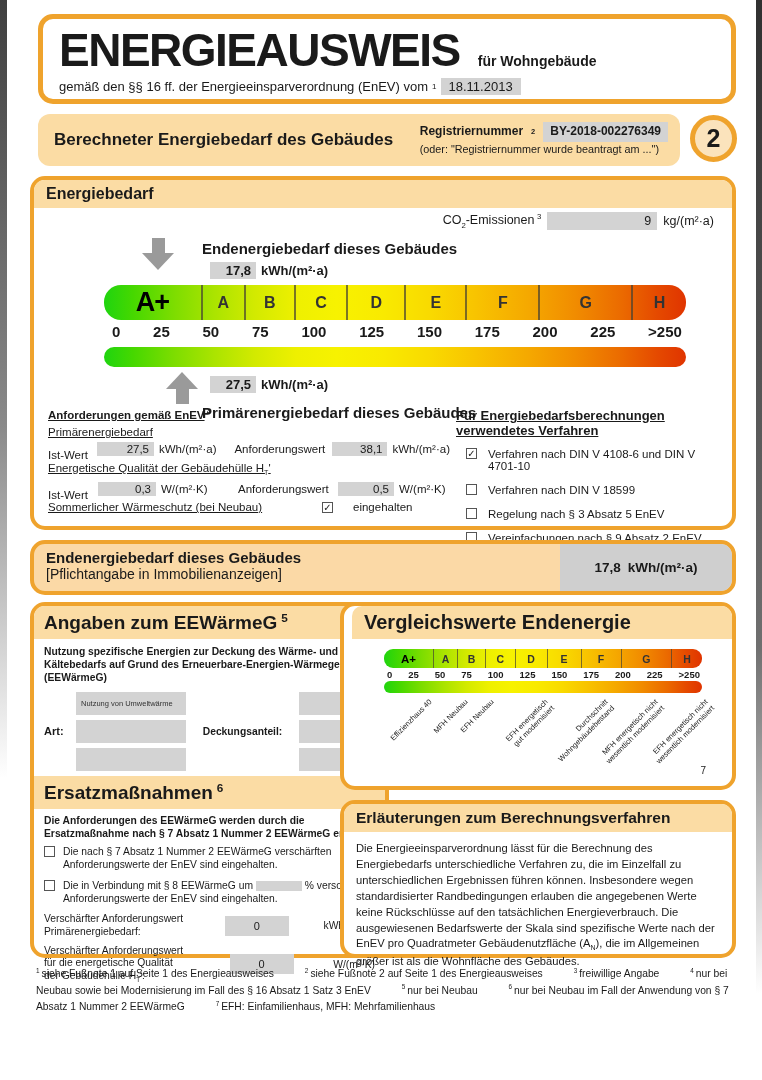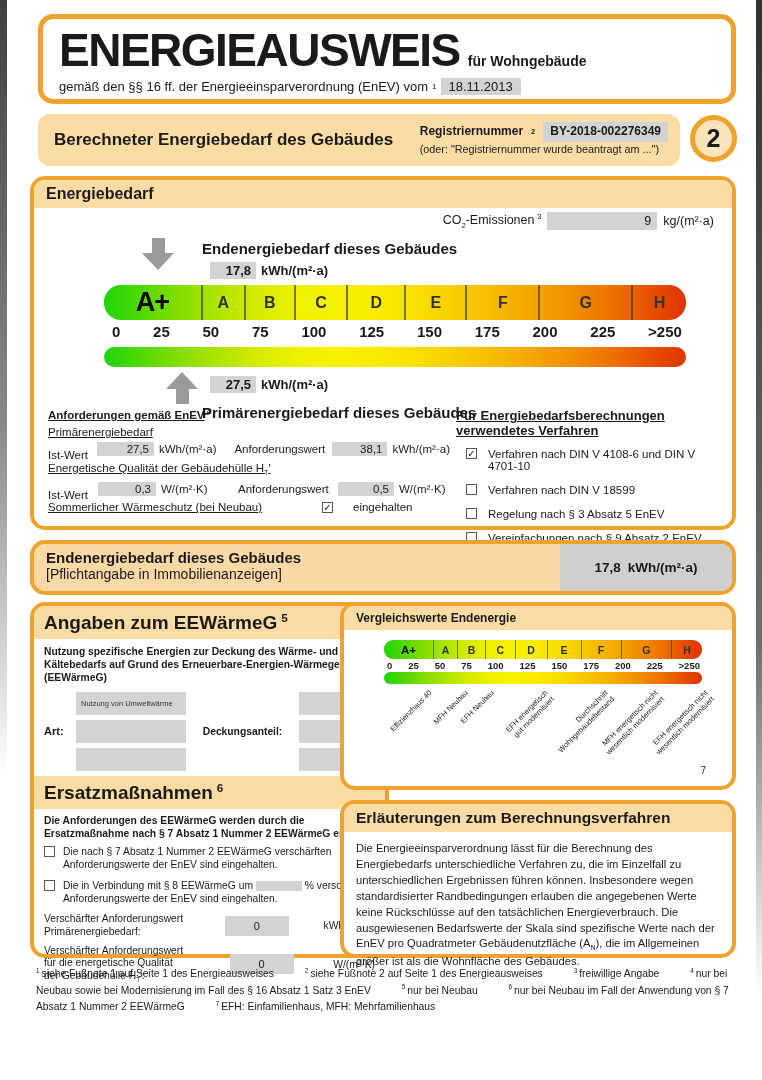--- a/index.html
+++ b/index.html
@@ -11,21 +11,21 @@
   .edge-l { position:absolute; left:0; top:0; width:7px; height:72%;
     background:linear-gradient(180deg,#3f3f3f 0%,#8a8a8a 55%,rgba(255,255,255,0) 100%); }
   .edge-r { position:absolute; right:0; top:0; width:6px; height:92%;
     background:linear-gradient(180deg,#303030 0%,#6f6f6f 65%,rgba(255,255,255,0) 100%); }
 
   .obox { position:absolute; border:4px solid #EFA32D; border-radius:15px; background:#fff; }
   .strip { background:#FBDCA4; border-radius:10px 10px 0 0; padding:5px 12px; font-weight:bold; }
 
   
   .hdr { left:38px; top:14px; width:698px; height:90px; border-width:5px; padding:4px 14px 0 16px; }
-  .hdr-line { display:flex; align-items:baseline; gap:8px; }
+  .hdr-line { display:flex; align-items:baseline; gap:18px; }
   .hdr-title { font-size:46px; font-weight:bold; letter-spacing:-1.5px; }
   .hdr-suffix { font-size:14px; font-weight:bold; }
   .hdr-sub { font-size:13px; margin-top:1px; display:flex; align-items:center; gap:4px; }
   sup { font-size:62%; vertical-align:super; }
   .gbox { background:#D3D3D3; }
   .date-box { padding:1px 8px; font-size:13px; }
 
   
   .secbar { position:absolute; left:38px; top:114px; width:642px; height:52px; background:#FBDCA4;
     border-radius:12px; display:flex; align-items:center; padding:0 12px 0 16px; }
@@ -111,21 +111,21 @@
   .ers-intro { padding:6px 10px 5px 10px; font-size:10.3px; font-weight:bold; line-height:1.25; }
   .ers-item { display:flex; gap:8px; margin:0 10px 8px 10px; font-size:10.3px; line-height:1.25; }
   .blank-inline { display:inline-block; width:46px; height:10px; background:#D3D3D3; vertical-align:middle; }
   .req-row { display:flex; align-items:center; gap:4px; margin:7px 10px 0 10px;justify-content:space-between; }
   .req-lab { width:146px; font-size:10.3px; line-height:1.2; }
   .req-box { width:64px; height:20px; background:#D3D3D3; text-align:center; font-size:11px; line-height:20px; }
   .req-unit { font-size:10.3px; }
 
   
   .vgl { left:340px; top:602px; width:396px; height:188px; }
-  .strip-mid { font-size:12px; }
+  .strip-mid { font-size:20px;margin-left:8px; }
   .mini { position:relative; margin:10px 0 0 40px; width:318px; }
   .mini .letterbar { position:relative; top:0; height:19px; border-radius:9px; }
   .mini .seg { font-size:10.5px; border-right-width:1.5px; }
   .mini .seg.big { font-size:11.5px; letter-spacing:0; }
   .mini-nums { display:flex; justify-content:space-between; font-size:9.5px; font-weight:bold; padding:1px 2px 0 3px; }
   .mini .gradbar { position:relative; top:0; height:12px; border-radius:6px; margin-top:1px; }
   .rot-area { position:relative; height:92px; }
   .rot-label { position:absolute; top:5px; width:120px; text-align:right; font-size:7.5px; line-height:1.15;
     color:#222; white-space:pre-line; transform:rotate(-45deg); transform-origin:100% 0; }
   .vgl-fn { position:absolute; right:26px; bottom:10px; font-size:10px; }

